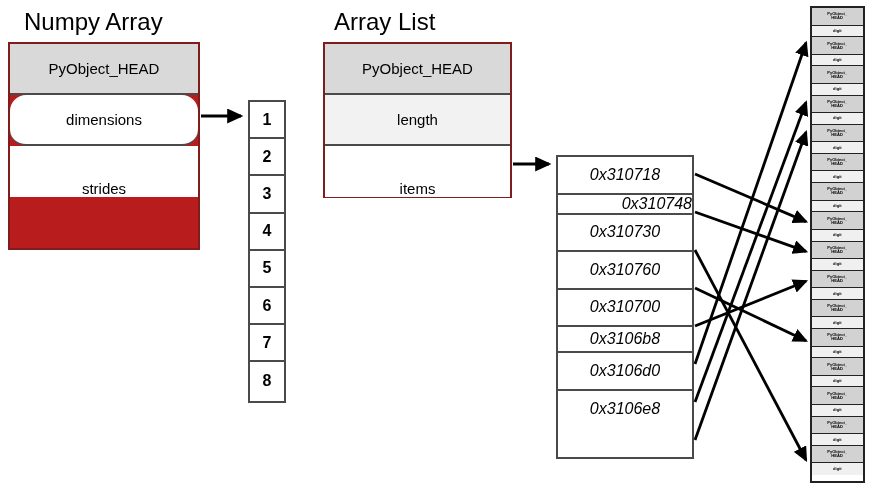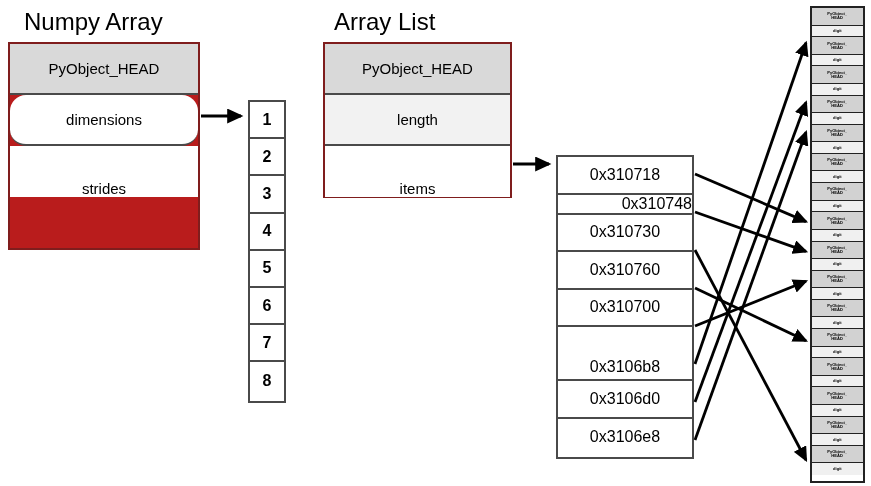--- a/index.html
+++ b/index.html
@@ -136,37 +136,37 @@
         <span>PyObject_HEAD</span>
       </div>
       <div class="struct-row fill-light" style="height: 51px;">
         <span>length</span>
       </div>
       <div class="struct-row fill-white" style="height: 51px;">
         <span>items</span>
       </div>
     </div>
 
-  <div id="addr-col" class="cell-col" style="left:556px;top:155px;width:138px;height:304px;">
+  <div id="addr-col" class="cell-col" style="left:556px;top:155px;width:138px;height:304px;font-style:italic;">
       <div class="addr-cell" style="height: 37.5px;">
         <span>0x310718</span>
       </div>
       <div class="addr-cell" style="height: 20px; justify-content: flex-end;">
         <span>0x310748</span>
       </div>
       <div class="addr-cell" style="height: 37.5px;">
         <span>0x310730</span>
       </div>
       <div class="addr-cell" style="height: 37.5px;">
         <span>0x310760</span>
       </div>
       <div class="addr-cell" style="height: 37.5px;">
         <span>0x310700</span>
       </div>
-      <div class="addr-cell" style="height: 26px; margin-top: 28px;">
+      <div class="addr-cell" style="height: 26px;">
         <span>0x3106b8</span>
       </div>
       <div class="addr-cell" style="height: 37.5px;">
         <span>0x3106d0</span>
       </div>
       <div class="addr-cell" style="height: 37.5px;">
         <span>0x3106e8</span>
       </div>
     </div>
 

